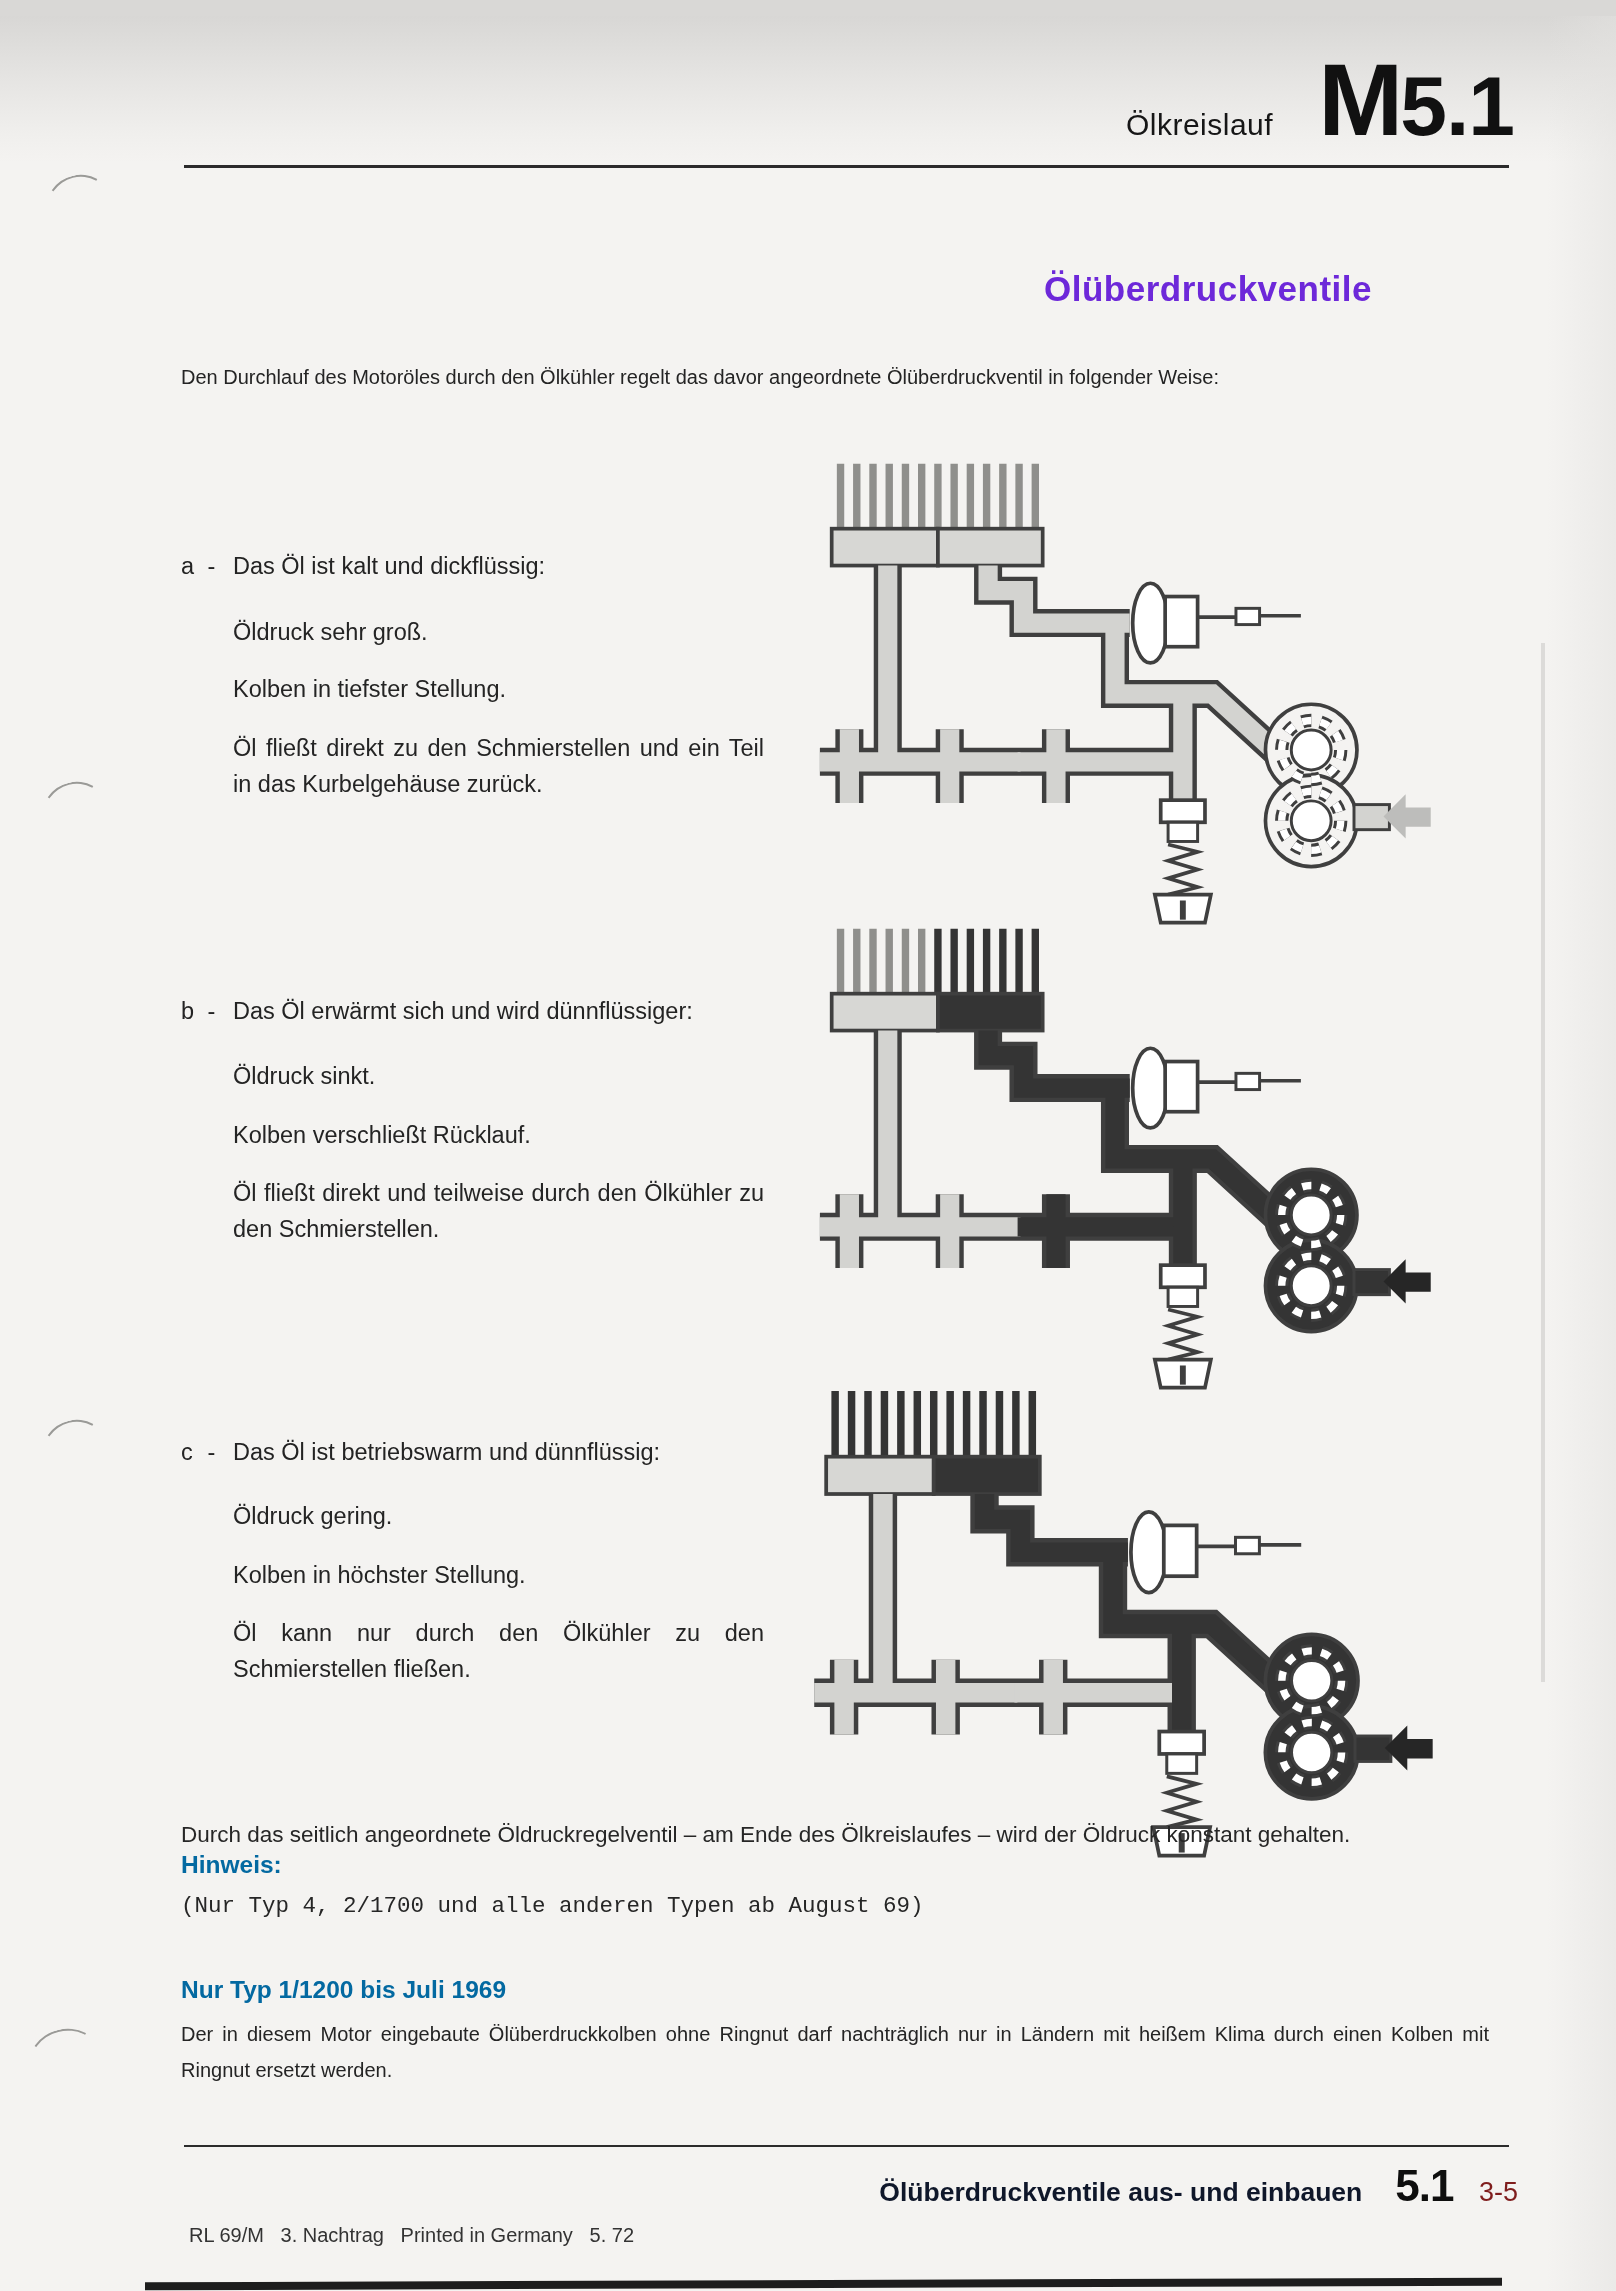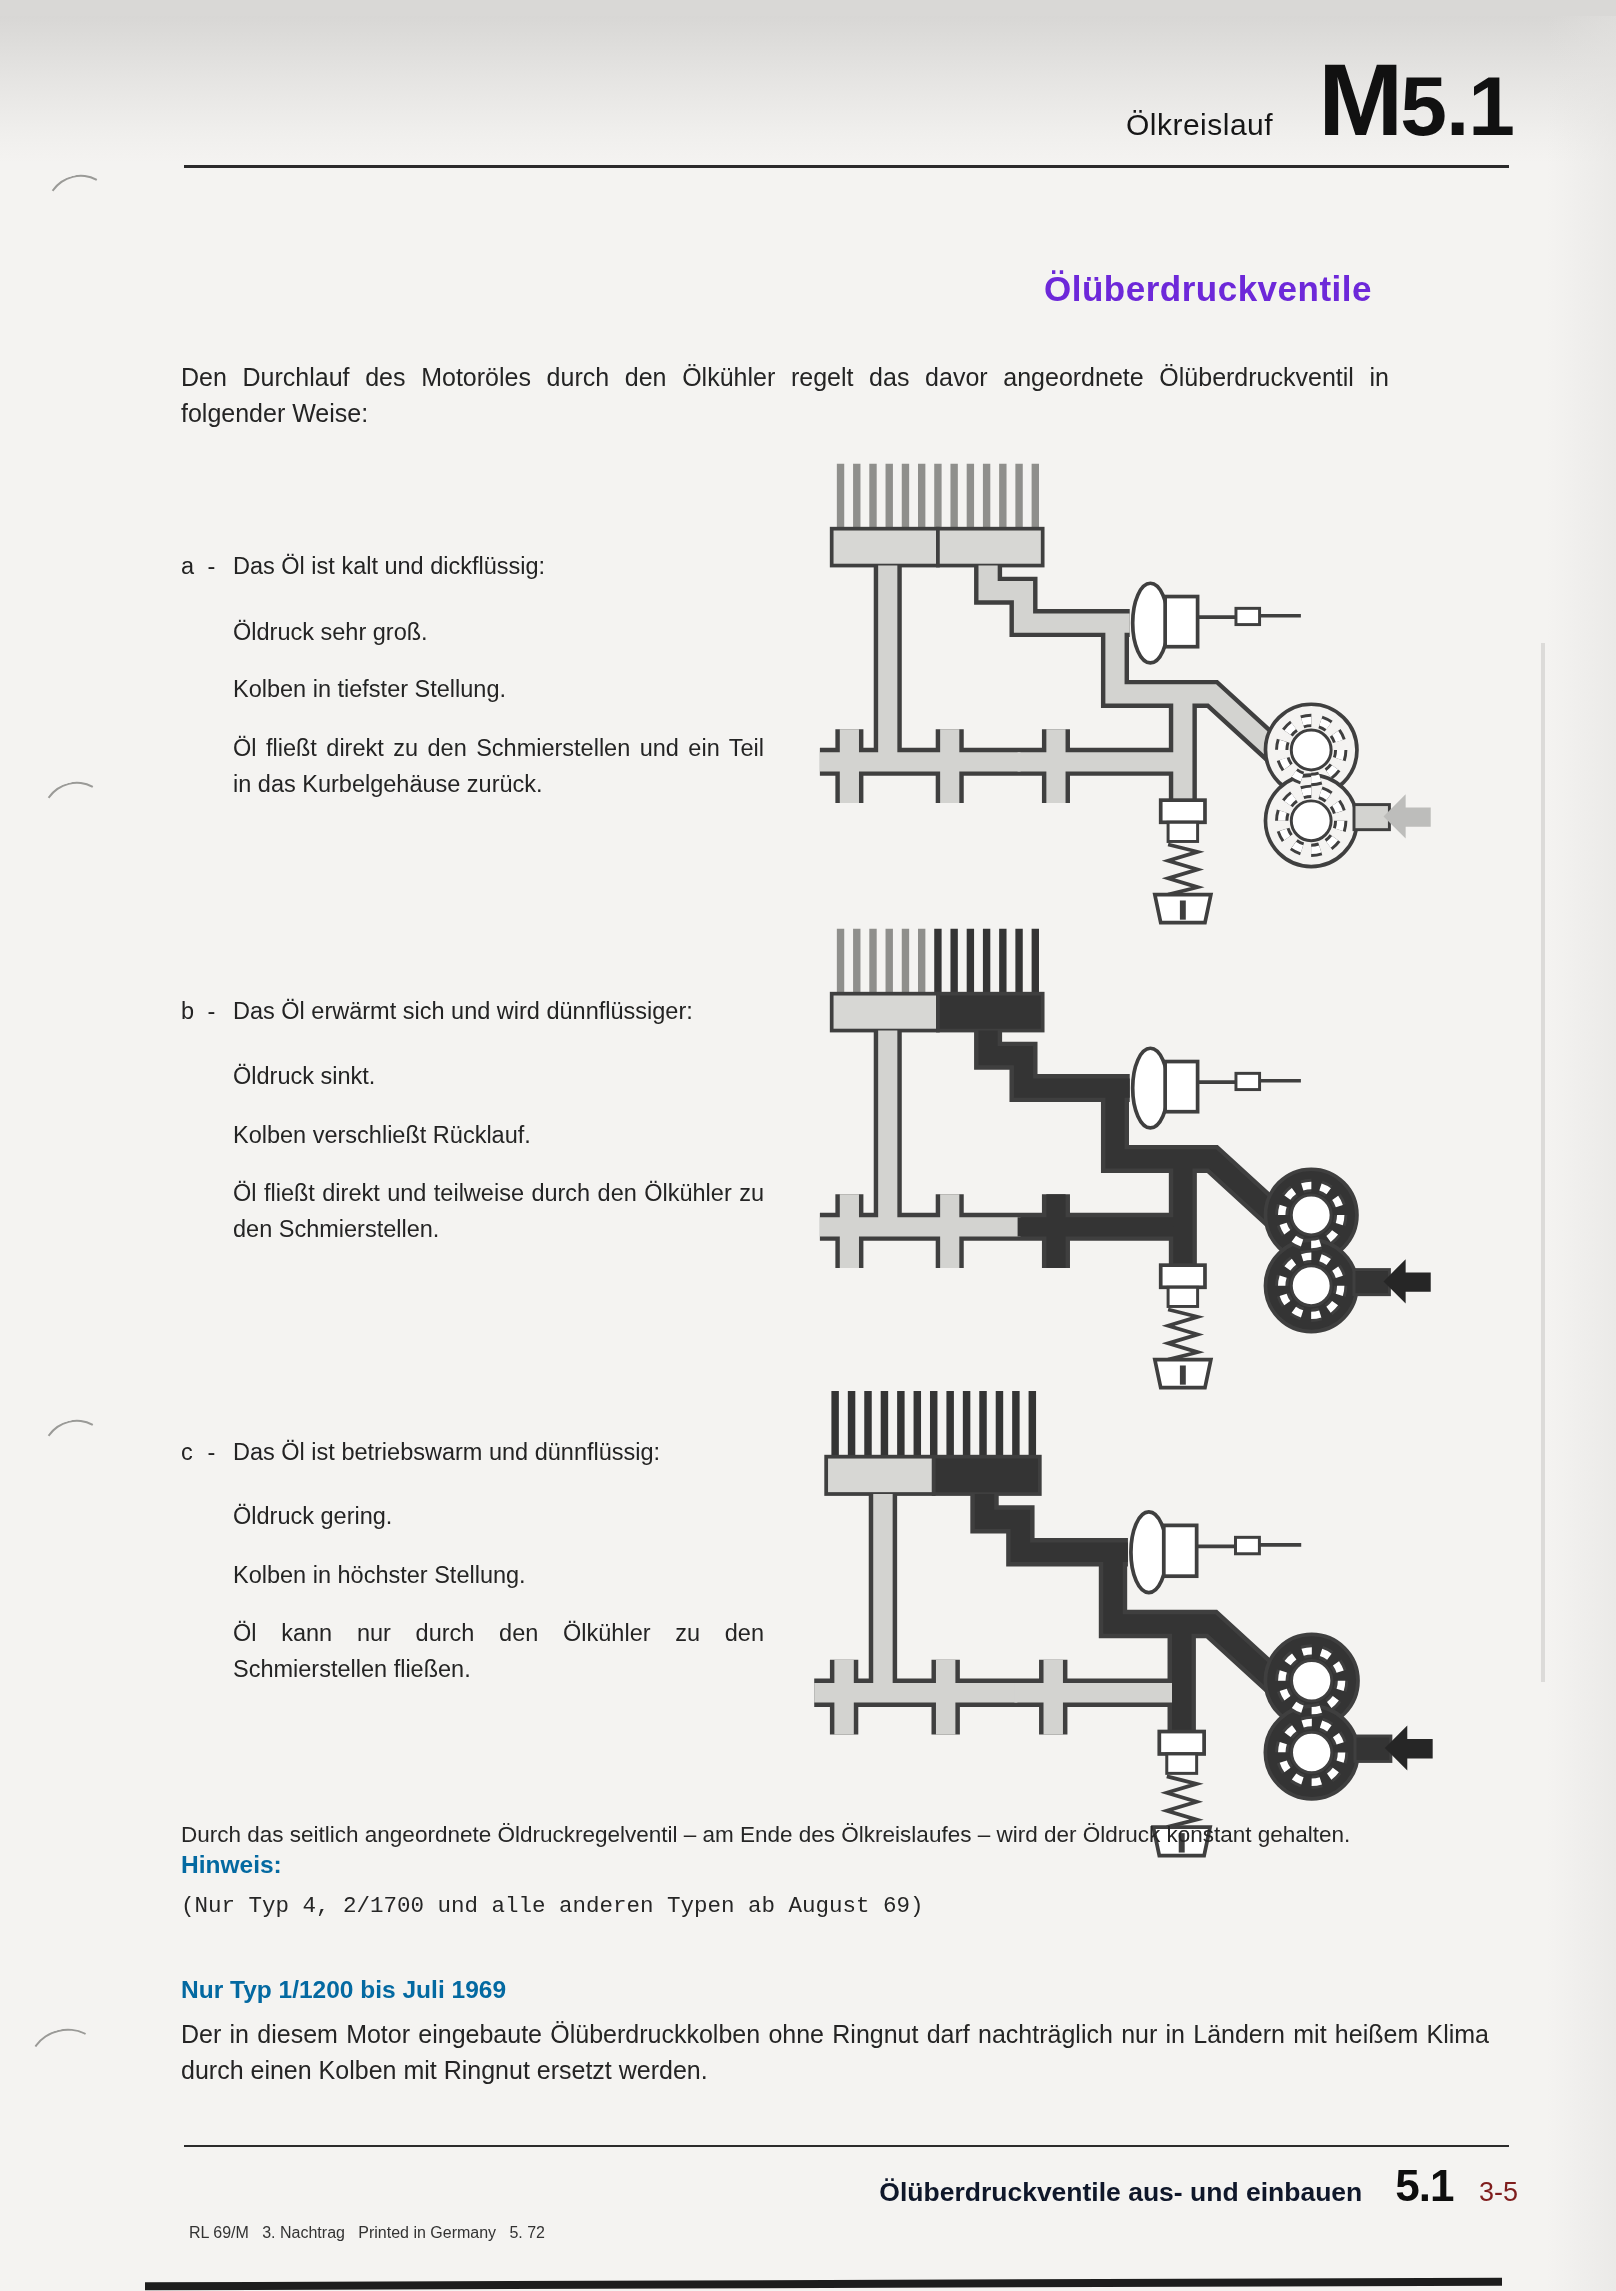--- a/index.html
+++ b/index.html
@@ -17,37 +17,37 @@
     background:linear-gradient(270deg,#e3e2e0 0%,rgba(244,243,241,0) 100%);opacity:.55;
   }
   .abs{position:absolute;}
   
   .hdr{position:absolute;top:33px;right:102px;display:flex;align-items:baseline;z-index:3;}
   .hdr-label{font-size:30px;font-weight:500;color:#161616;margin-right:45px;letter-spacing:0.5px;}
   .big-m{font-size:102px;font-weight:700;color:#111;letter-spacing:-2.9px;line-height:1;}
   .big-num{font-size:84px;font-weight:700;color:#111;line-height:1;letter-spacing:-1px;}
   .rule{position:absolute;background:#2b2b2b;z-index:3;}
   .title{position:absolute;top:253px;right:244px;font-size:35px;font-weight:700;color:#6d28d9;letter-spacing:0.5px;}
-  .body-text{font-size:25px;line-height:36px;color:#242424;}
+  .body-text{font-size:20px;line-height:36px;color:#242424;}
   .intro{left:181px;top:343px;width:1208px;text-align:justify;}
   .sec-head{position:absolute;left:181px;display:flex;font-size:23.5px;color:#232323;}
   .sec-label{width:26.5px;}
   .sec-dash{width:25.5px;}
   .sec-item{position:absolute;left:233px;font-size:23.5px;line-height:36px;color:#242424;}
   .wrap2{width:531px;text-align:justify;}
   .bold-head{position:absolute;left:181px;font-size:24.5px;font-weight:700;color:#0369a1;}
   .note-line{position:absolute;left:181px;font-size:22.5px;color:#262626;}
   .typ-body{left:181px;top:2000px;width:1308px;text-align:justify;}
   .diag{position:absolute;}
   
   .f-right{position:absolute;top:2145px;right:98px;display:flex;align-items:baseline;}
   .f-label{font-size:26.5px;font-weight:700;color:#0f172a;}
   .f-code{font-size:44px;font-weight:700;color:#0e0e0e;margin-left:33px;letter-spacing:-1px;}
   .f-page{font-size:27px;font-weight:400;color:#7f1d1d;margin-left:25.5px;}
-  .f-left{position:absolute;left:189px;top:2208px;font-size:16px;color:#333;white-space:pre;}
+  .f-left{position:absolute;left:189px;top:2208px;font-size:20px;color:#333;white-space:pre;}
   .bottom-bar{position:absolute;left:145px;top:2264px;width:1357px;height:7.8px;background:#1d1d1d;transform:rotate(-0.2deg);}
   
   .arc{position:absolute;border:2.5px solid transparent;border-top-color:#9a9a97;border-radius:50%;transform:rotate(-14deg);}
   .edge-line{position:absolute;left:1541px;top:627px;width:3.9px;height:1039px;background:#dcdbd9;}
 </style>
 </head>
 <body>
 
 <div class="page">
 

